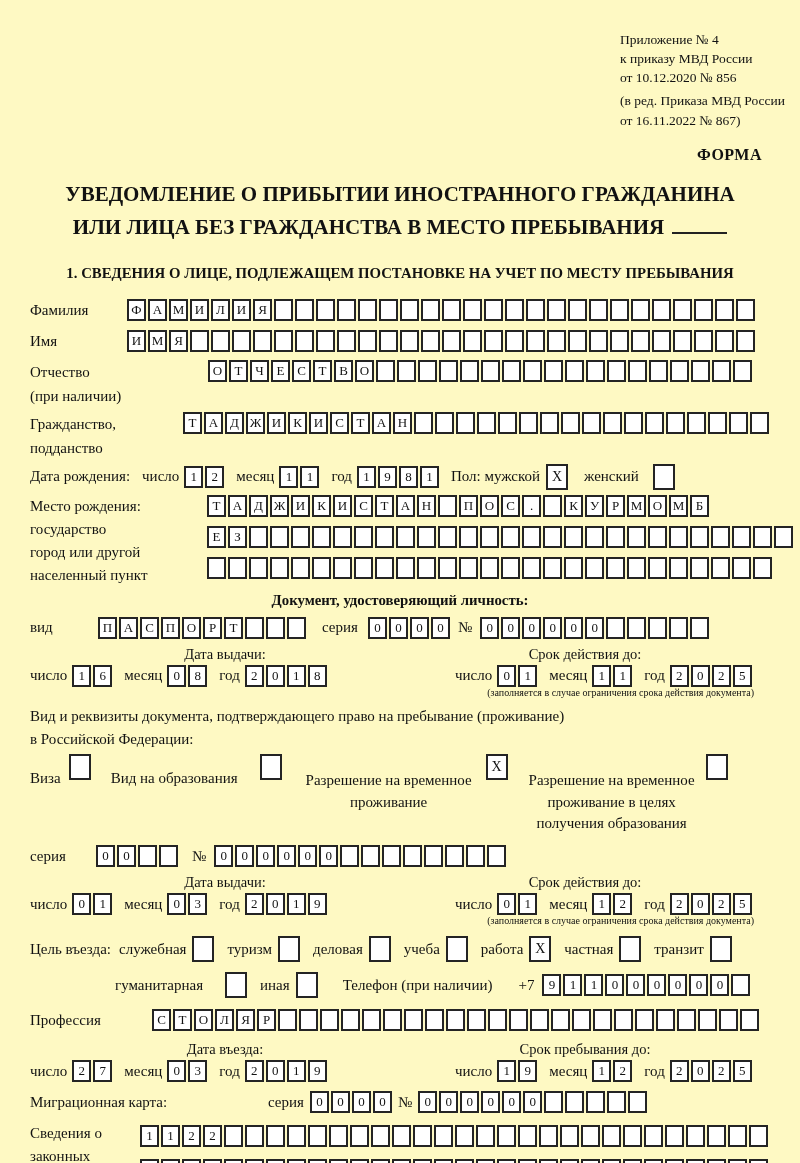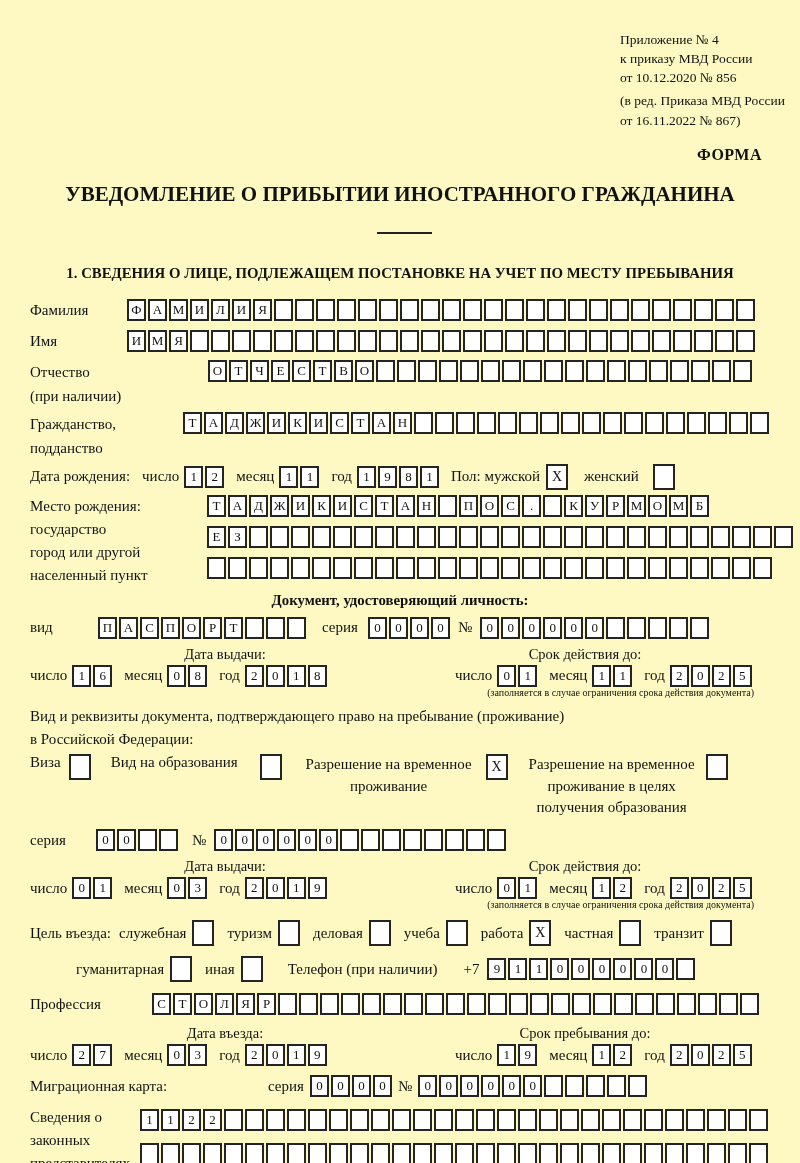--- a/index.html
+++ b/index.html
@@ -39,21 +39,21 @@
   .dgroup .lbl{margin-right:5px;}
   .dgroup .cells{margin-right:10px;}
   .dleft{width:425px;flex:0 0 auto;}
   .dhead{display:flex;font-size:14.5px;margin-bottom:2px;}
   .dhead .h1{width:390px;text-align:center;}
   .dhead .h2{width:330px;text-align:center;}
   .note-r{text-align:right;font-size:10px;padding-right:16px;margin:-2px 0 10px 0;}
   .doc-head{text-align:center;font-weight:bold;font-size:14.8px;margin:4px 0 8px 0;}
   .plain{margin-bottom:6px;}
   .permit-row{display:flex;align-items:flex-start;margin:4px 0 10px 0;}
-  .permit-row .optlbl{margin-right:8px;}
+  .permit-row .optlbl{margin-right:8px;margin-top:16px;}
   .permit-row .ctr{text-align:center;line-height:1.45;}
   .mrow .lbl{margin-right:6px;}
   .opt{display:flex;align-items:center;margin-right:13px;}
   .opt .optlbl{margin-right:6px;}
   .birthrows .cellrow{margin-bottom:9px;}
   .repsrows .cellrow{margin-bottom:12px;}
 </style>
 </head>
 <body>
 
@@ -64,21 +64,21 @@
     <div class="l">к приказу МВД России</div>
     <div class="l">от 10.12.2020 № 856</div>
     <div class="l" style="margin-top:4px;">(в ред. Приказа МВД России</div>
     <div class="l">от 16.11.2022 № 867)</div>
   </div>
 
   <div class="forma">ФОРМА</div>
 
   <div class="title">
     <div>УВЕДОМЛЕНИЕ О ПРИБЫТИИ ИНОСТРАННОГО ГРАЖДАНИНА</div>
-    <div><span class="underline"></span></div>
+    <div><span>ИЛИ ЛИЦА БЕЗ ГРАЖДАНСТВА В МЕСТО ПРЕБЫВАНИЯ</span><span class="underline"></span></div>
   </div>
 
   <div class="sec-heading">1. СВЕДЕНИЯ О ЛИЦЕ, ПОДЛЕЖАЩЕМ ПОСТАНОВКЕ НА УЧЕТ ПО МЕСТУ ПРЕБЫВАНИЯ</div>
 
   <div class="row">
     <span class="lblcol w-fam">Фамилия</span>
     <span class="cells">
         <span class="cell">Ф</span>
         <span class="cell">А</span>
         <span class="cell">М</span>
@@ -567,21 +567,21 @@
       </span>
     <span class="opt" style="margin-right:0;">
         <span class="optlbl">транзит</span>
         <span class="cells chk">
           <span class="cell"></span>
         </span>
       </span>
   </div>
 
   <div class="row" style="margin-bottom:10px;">
-    <span class="opt" style="margin-left:46px;">
+    <span class="opt" style="margin-left:85px;gap:16px;">
         <span class="optlbl">гуманитарная</span>
         <span class="cells chk">
           <span class="cell"></span>
         </span>
       </span>
     <span class="opt">
         <span class="optlbl">иная</span>
         <span class="cells chk">
           <span class="cell"></span>
         </span>

